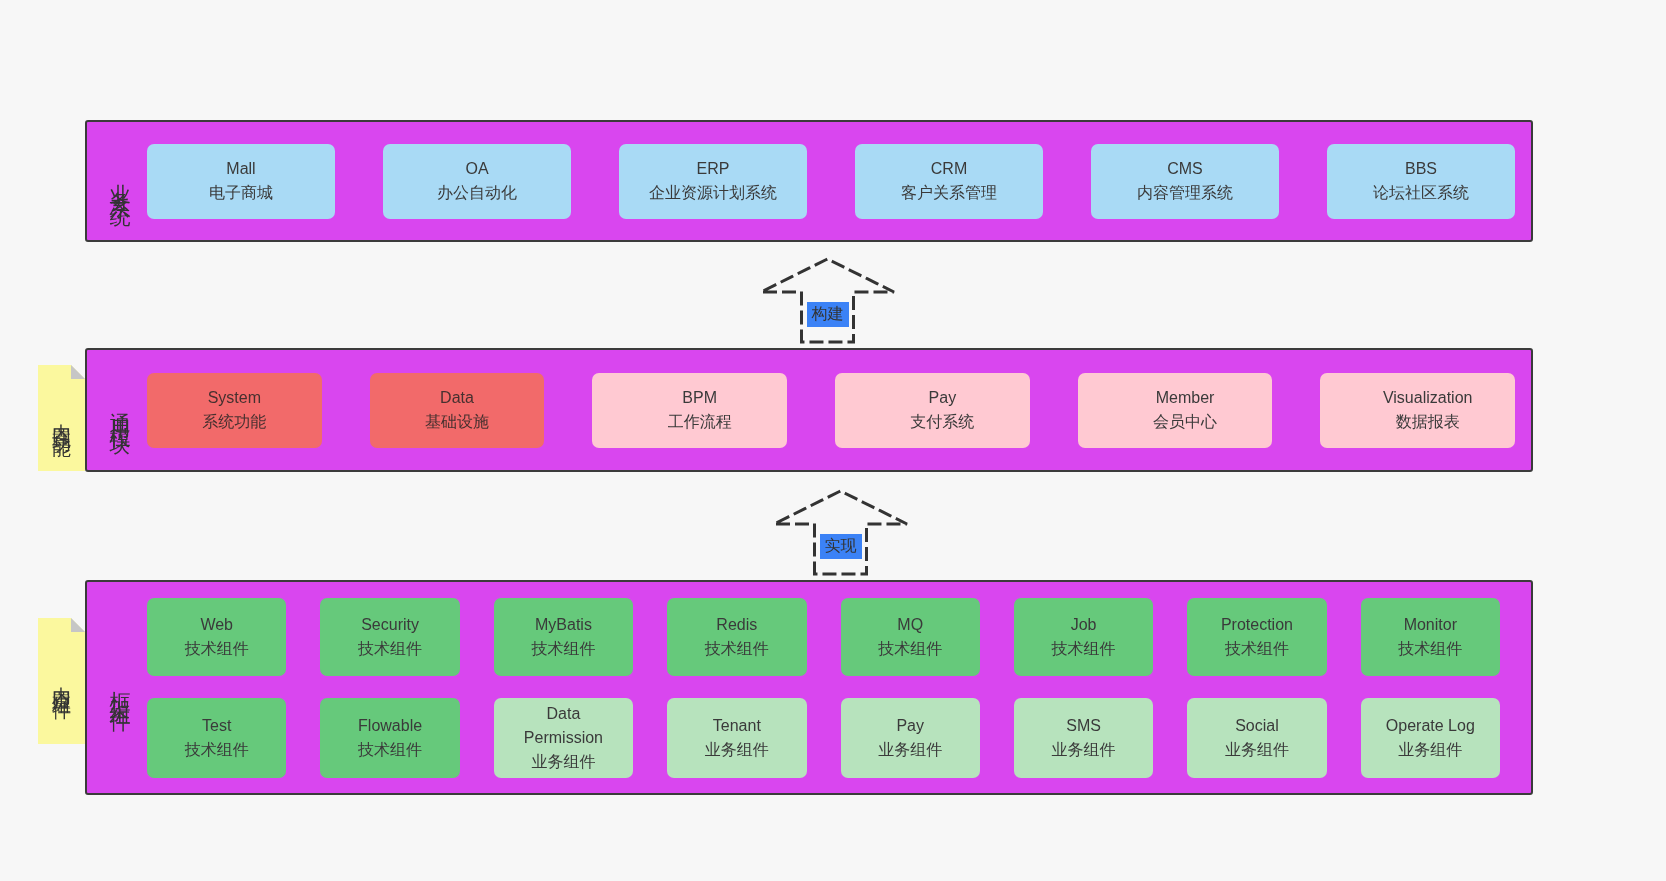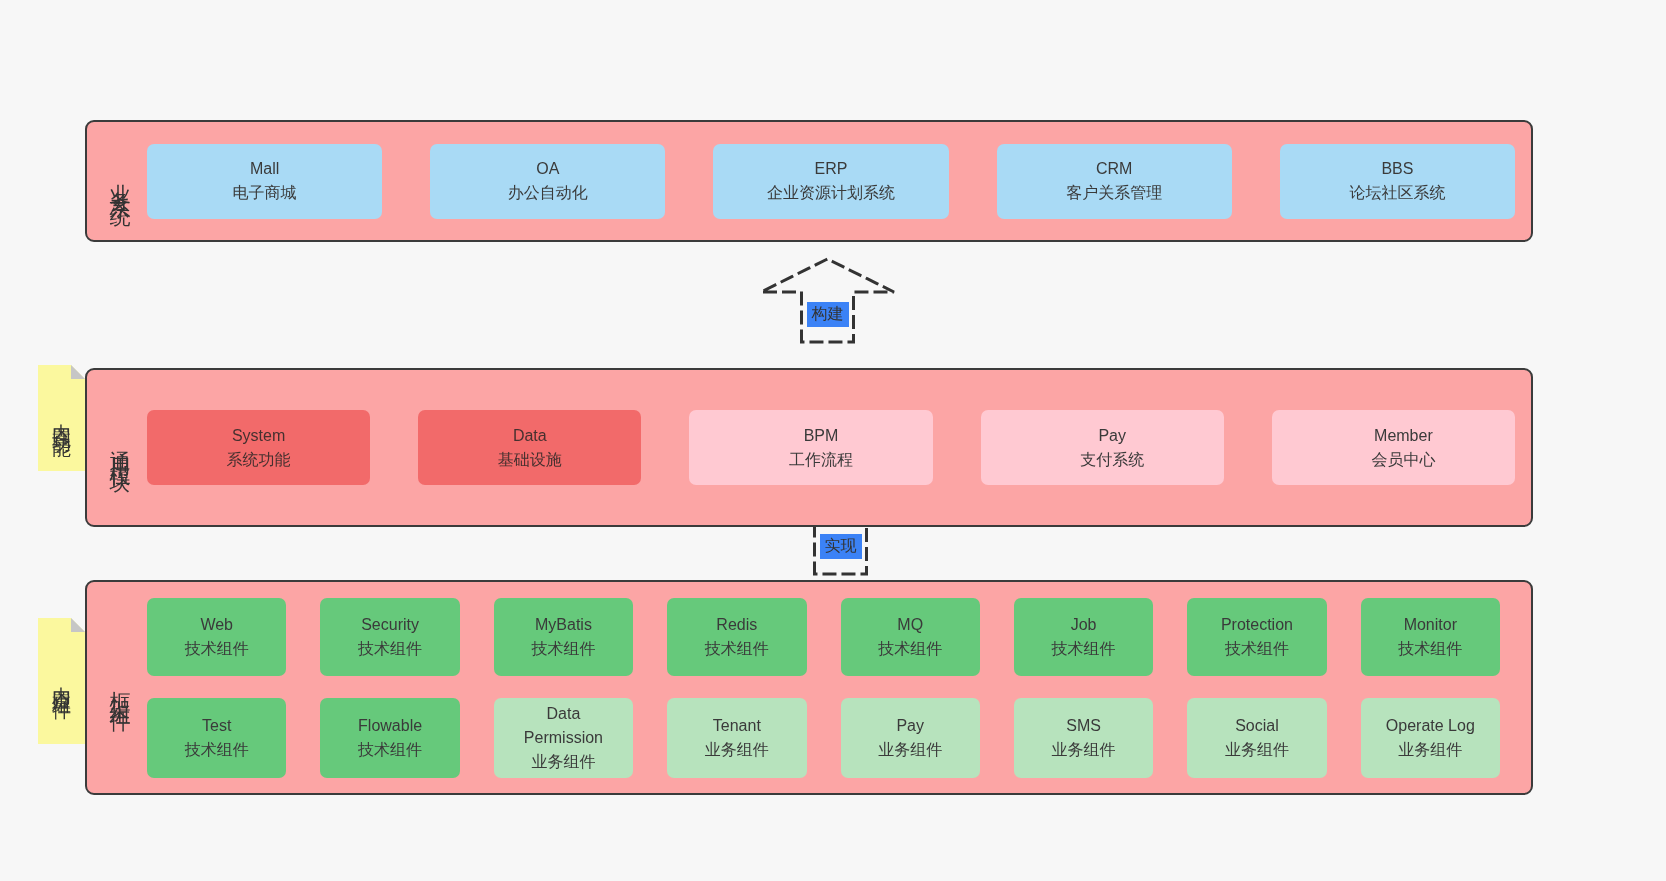--- a/index.html
+++ b/index.html
@@ -4,25 +4,25 @@
 <style>
   html,body{margin:0;padding:0;background:#f7f7f7;}
   .canvas{
     position:relative;width:1666px;height:881px;overflow:hidden;
     background:#f7f7f7;
     font-family:"Liberation Sans","DejaVu Sans",sans-serif;
     color:#383838;
   }
   .layer{
     position:absolute;left:85px;width:1448px;
-    background:#fca5a5;border:2px solid #3b3b3b;border-radius:9px;
+    background:#d946ef;border:2px solid #3b3b3b;border-radius:3px;
     box-sizing:border-box;display:flex;align-items:stretch;
   }
   #layer-business{top:120px;height:122px;}
-  #layer-modules{top:368px;height:159px;}
+  #layer-modules{top:348px;height:124px;}
   #layer-components{top:580px;height:215px;}
   .vlabel{
     position:absolute;left:14px;top:0;bottom:0;width:38px;
     display:flex;align-items:center;justify-content:center;
     writing-mode:vertical-rl;text-orientation:upright;
     font-size:21px;letter-spacing:7px;color:#333;
   }
   .rows{
     flex:1;display:flex;flex-direction:column;justify-content:center;
     gap:22px;padding-left:60px;box-sizing:border-box;
@@ -95,20 +95,24 @@
           </div>
           <div class="box v-blue">
             <div class="box-title">ERP</div>
             <div class="box-sub">企业资源计划系统</div>
           </div>
           <div class="box v-blue">
             <div class="box-title">CRM</div>
             <div class="box-sub">客户关系管理</div>
           </div>
           <div class="box v-blue">
+            <div class="box-title">CMS</div>
+            <div class="box-sub">内容管理系统</div>
+          </div>
+          <div class="box v-blue">
             <div class="box-title">BBS</div>
             <div class="box-sub">论坛社区系统</div>
           </div>
         </div>
       </div>
   </div>
 
   <div class="arrow" id="arrow-build">
     <svg viewBox="0 0 145 88">
       <path d="M 46.5 86 L 46.5 36 L 6 36 L 72.5 3 L 139 36 L 98.5 36 L 98.5 86 Z" fill="none" stroke="#333" stroke-width="3" stroke-dasharray="11 8" stroke-linecap="square"></path>
@@ -133,20 +137,24 @@
             <div class="box-sub">工作流程</div>
           </div>
           <div class="box v-pink">
             <div class="box-title">Pay</div>
             <div class="box-sub">支付系统</div>
           </div>
           <div class="box v-pink">
             <div class="box-title">Member</div>
             <div class="box-sub">会员中心</div>
           </div>
+          <div class="box v-pink">
+            <div class="box-title">Visualization</div>
+            <div class="box-sub">数据报表</div>
+          </div>
         </div>
       </div>
   </div>
 
   <div class="arrow" id="arrow-implement">
     <svg viewBox="0 0 145 88">
       <path d="M 46.5 86 L 46.5 36 L 6 36 L 72.5 3 L 139 36 L 98.5 36 L 98.5 86 Z" fill="none" stroke="#333" stroke-width="3" stroke-dasharray="11 8" stroke-linecap="square"></path>
     </svg>
     <div class="arrow-label">实现</div>
   </div>

